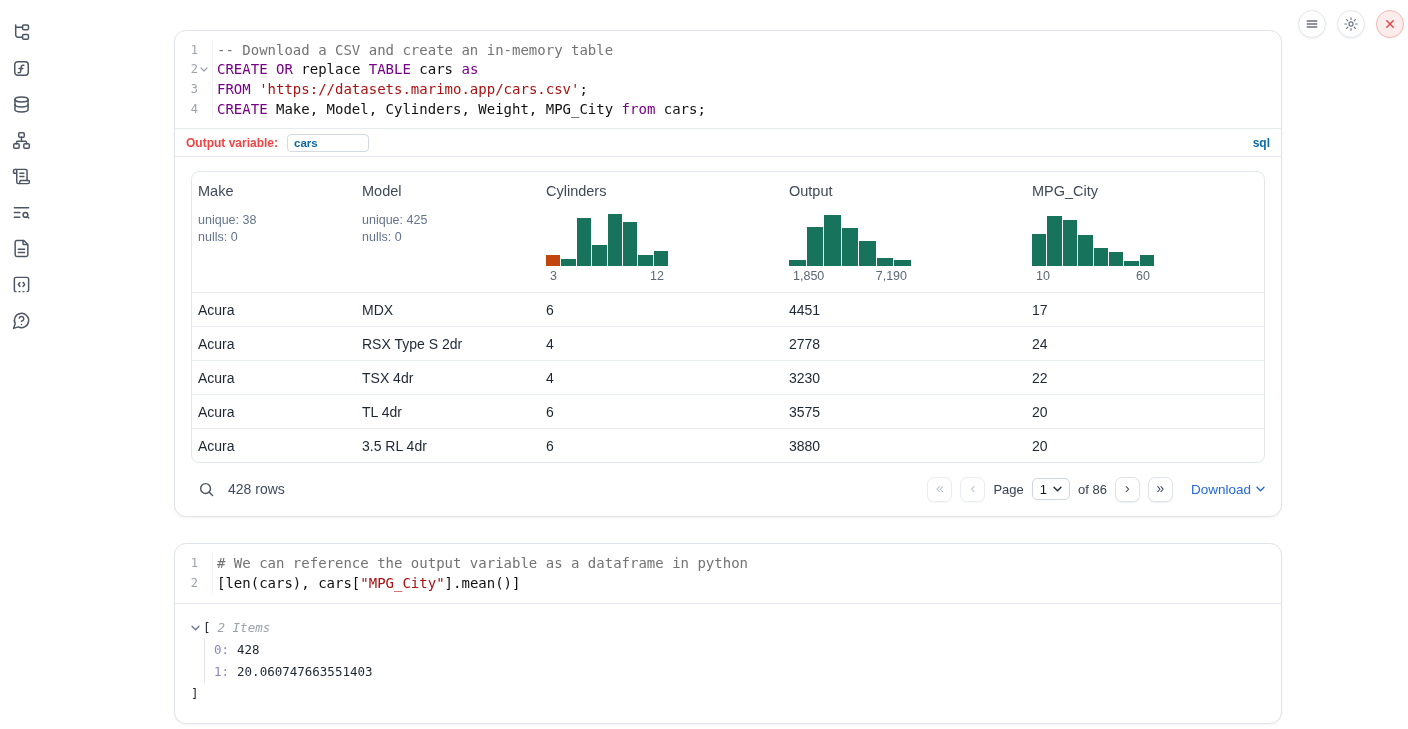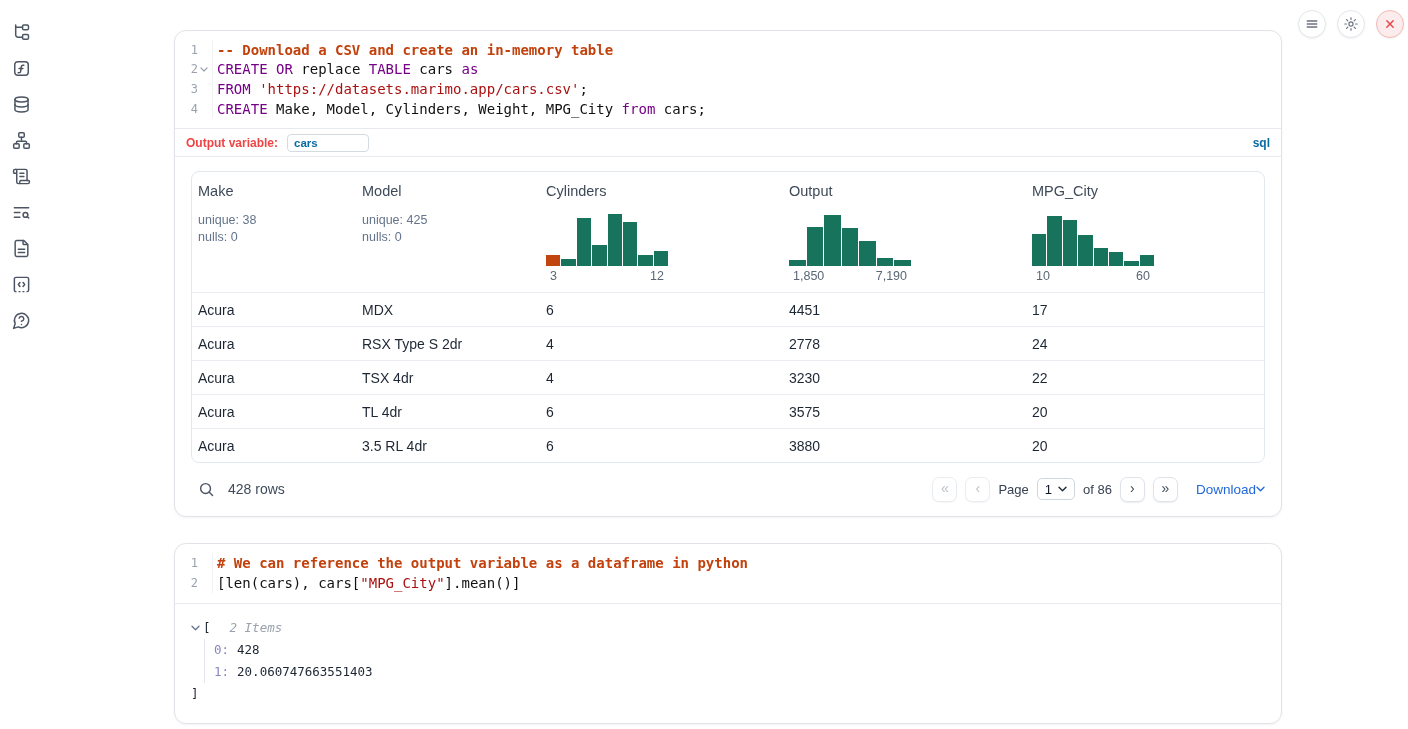--- a/index.html
+++ b/index.html
@@ -41,21 +41,21 @@
   .code-area { padding: 9px 0 10px; font-family: "DejaVu Sans Mono", monospace; font-size: 14px; cursor: text; }
   .code-line { display: flex; align-items: center; height: 19.6px; }
   .gutter {
     width: 38px; flex: none; display: flex; align-items: center; justify-content: flex-end;
     color: #9aa3ad; font-size: 12px; padding-right: 2px; border-right: 1px solid #f0f2f5;
     align-self: stretch;
   }
   .gutter .fold { width: 12px; height: 10px; display: flex; align-items: center; justify-content: center; }
   .code-text { padding-left: 4px; white-space: pre; }
   .tok-keyword { color: #770088; }
-  .tok-comment { color: #c2410c; font-weight: bold; }
+  .tok-comment { color: #737373; }
   .tok-string  { color: #aa1111; }
   .tok-plain   { color: #111111; }
 
   
   .outvar-row {
     border-top: 1px solid #e7ebef; border-bottom: 1px solid #e7ebef;
     display: flex; align-items: center; height: 29px; padding: 0 11px; gap: 9px;
   }
   .outvar-label { color: #ef4444; font-size: 12px; font-weight: 700; }
   .outvar-input {
@@ -91,30 +91,30 @@
     width: 25px; height: 25px; border-radius: 7px; border: 1px solid #dfe4ea; background: #fff;
     box-shadow: 0 1px 1.5px rgba(16,24,40,.08); display: flex; align-items: center; justify-content: center;
     font-size: 14px; color: #3f4b5b; cursor: pointer; padding: 0 0 2px 0; font-family: "Liberation Sans", sans-serif;
   }
   .pg-btn.disabled { color: #b9c1cc; border-color: #e9edf1; box-shadow: 0 1px 1px rgba(16,24,40,.04); }
   .pg-label { font-size: 13px; color: #374151; }
   .page-select {
     display: flex; align-items: center; gap: 6px; border: 1px solid #cfd6de; border-radius: 5px;
     height: 22px; padding: 0 7px; font-size: 13px; color: #111827; cursor: pointer; background: #fff;
   }
-  .download { margin-left: 10px; display: flex; align-items: center; color: #2368d9; font-size: 13.5px; cursor: pointer; }
+  .download { margin-left: 10px; display: flex; align-items: center; gap: 5px; color: #2368d9; font-size: 13.5px; cursor: pointer; }
 
   
   .py-output {
     border-top: 1px solid #e7ebef; padding: 13px 16px 18px;
     font-family: "DejaVu Sans Mono", monospace; font-size: 12.5px; color: #1d2733;
   }
   .tree-row { height: 22px; display: flex; align-items: center; }
   .tree-chevron { width: 12px; display: flex; align-items: center; cursor: pointer; }
-  .tree-items { color: #9aa3ad; font-style: italic; margin-left: 19px; }
+  .tree-items { color: #9aa3ad; font-style: italic; margin-left: 7px; }
   .tree-body { margin-left: 13px; padding-left: 9px; border-left: 1px solid #e4e8ec; }
   .tree-key { color: #8585c2; margin-right: 8px; }
   .tree-val { color: #1d2733; }
 </style>
 </head>
 <body>
 
 <div class="sidebar" id="sidebar">
     <span class="side-icon">
       <svg viewBox="0 0 18 18" fill="none" stroke="currentColor" stroke-width="1.4" stroke-linecap="round" stroke-linejoin="round">

